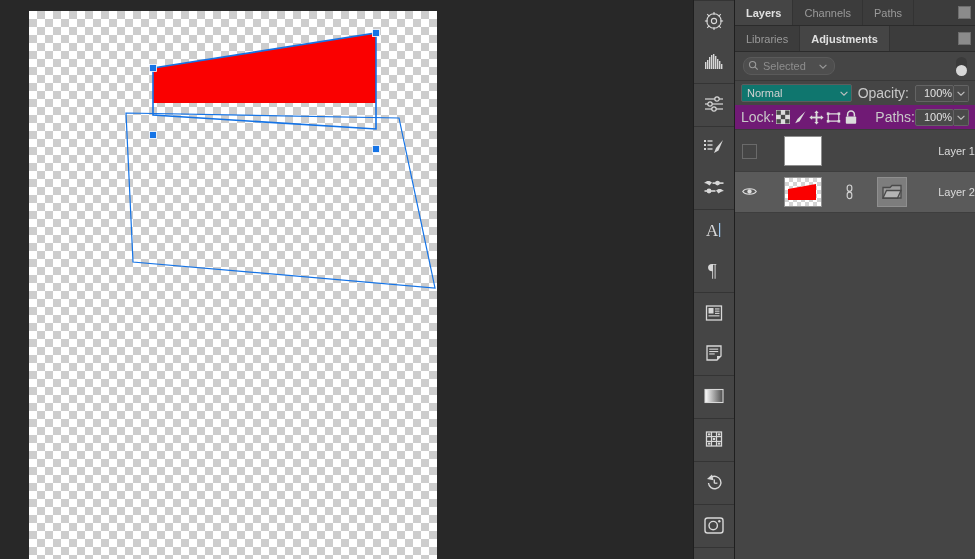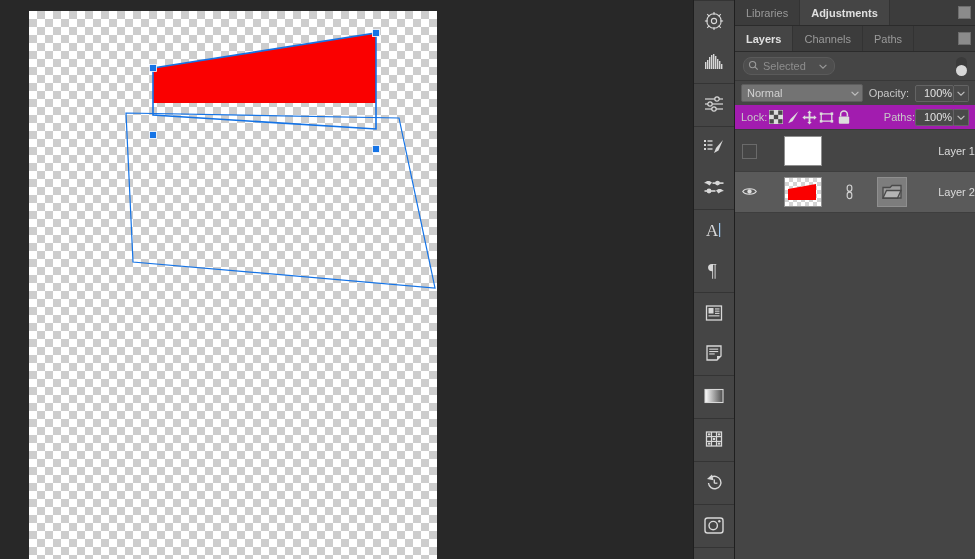--- a/index.html
+++ b/index.html
@@ -186,21 +186,21 @@
   .blend-row {
     height: 24px;
     display: flex;
     align-items: center;
     padding: 0 6px;
     gap: 6px;
     background: #454545;
   }
   .select-box {
     height: 18px;
-    background: #737373;
+    background: #0f766e;
     border: 1px solid #5d5d5d;
     border-radius: 2px;
     display: flex;
     align-items: center;
     box-sizing: border-box;
     cursor: pointer;
   }
   .select-box .sel-label {
     flex: 1;
     padding-left: 5px;
@@ -209,21 +209,21 @@
     white-space: nowrap;
   }
   .caret {
     width: 14px;
     display: flex;
     align-items: center;
     justify-content: center;
   }
   #blend-select { width: 125px; }
   .small-label {
-    font-size: 11px;
+    font-size: 14px;
     color: #c8c8c8;
     white-space: nowrap;
   }
   .num-field {
     width: 39px; height: 17px;
     background: #4a4a4a;
     border: 1px solid #646464;
     border-radius: 2px;
     display: flex;
     align-items: center;
@@ -248,21 +248,21 @@
   }
   .numgroup { display: flex; }
 
   
   .lock-row {
     height: 24px;
     display: flex;
     align-items: center;
     padding: 0 6px;
     gap: 0;
-    background: #a21caf;
+    background: #701a75;
     border-bottom: 1px solid #3a3a3a;
   }
   .lock-icon-btn {
     width: 17px; height: 17px;
     display: flex;
     align-items: center;
     justify-content: center;
     cursor: pointer;
   }
   .lock-spacer { flex: 1; }
@@ -530,33 +530,33 @@
           <circle cx="10.2" cy="10.6" r="4.2" fill="none" stroke="#d8d8d8" stroke-width="1.4"></circle>
           <circle cx="16.3" cy="6.2" r="1.2" fill="#d8d8d8"></circle>
         </svg>
       </div>
     </div>
 
   </div>
 
   <div id="dock">
 
-    <div class="tabstrip">
-      <div class="tab">Libraries</div>
-      <div class="tab active">Adjustments</div>
-      <div class="tab-filler"></div>
-      <div class="panel-menu-btn">
-        <div class="panel-menu-glyph"></div>
-      </div>
-    </div>
-
     <div class="tabstrip second">
       <div class="tab active">Layers</div>
       <div class="tab">Channels</div>
       <div class="tab">Paths</div>
+      <div class="tab-filler"></div>
+      <div class="panel-menu-btn">
+        <div class="panel-menu-glyph"></div>
+      </div>
+    </div>
+
+    <div class="tabstrip">
+      <div class="tab">Libraries</div>
+      <div class="tab active">Adjustments</div>
       <div class="tab-filler"></div>
       <div class="panel-menu-btn">
         <div class="panel-menu-glyph"></div>
       </div>
     </div>
 
     <div class="filter-row">
       <div class="filter-box">
         <span>
           <svg width="11" height="11" viewBox="0 0 12 12">

